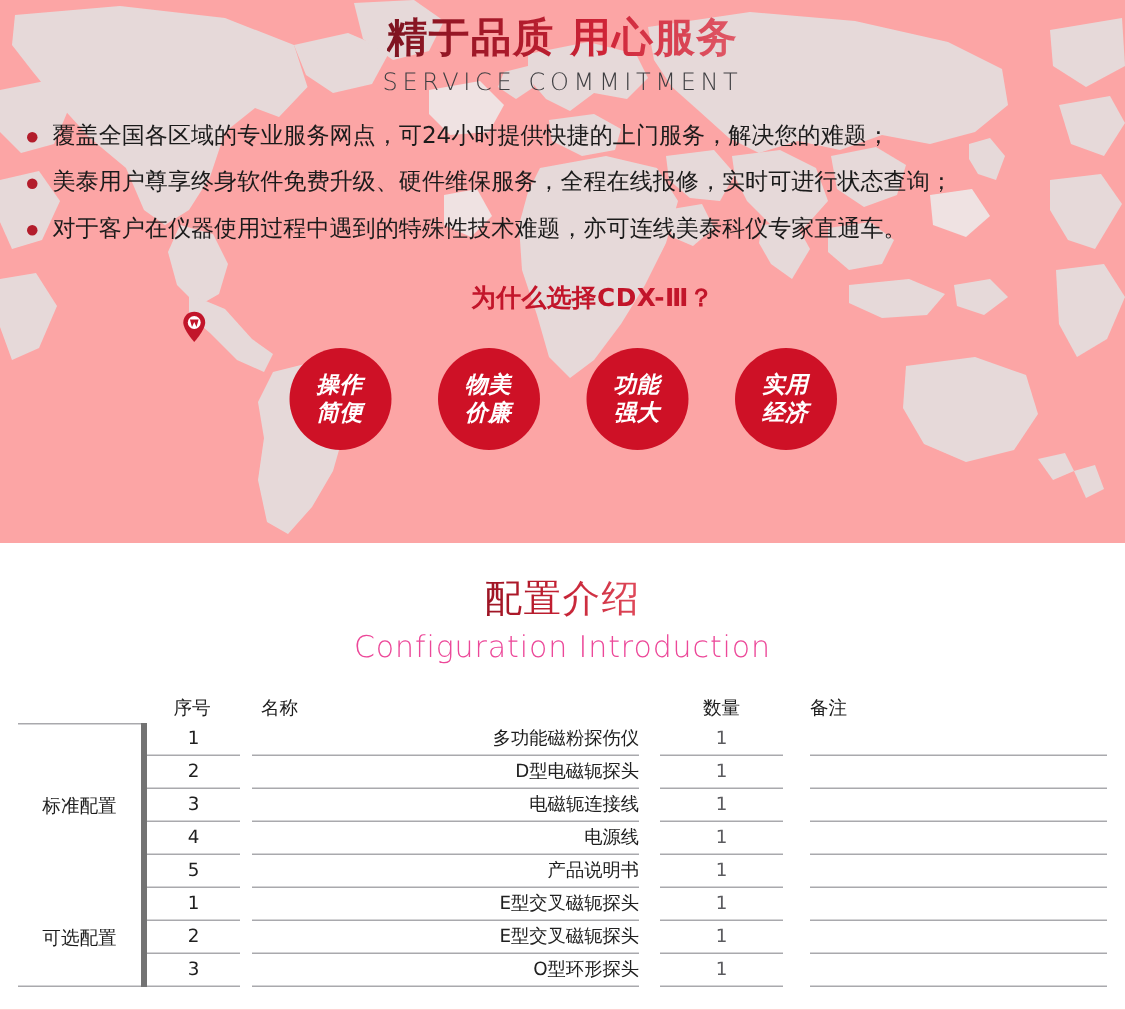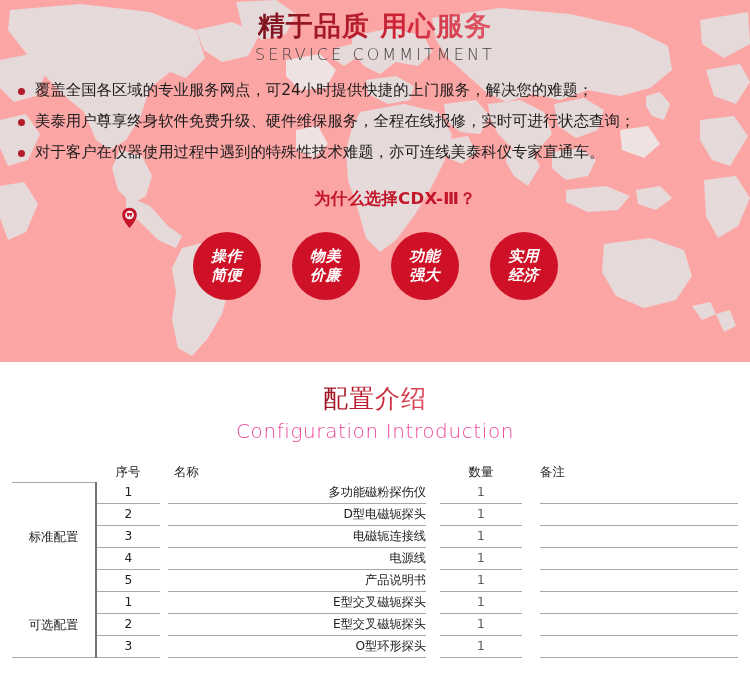--- a/index.html
+++ b/index.html
@@ -200,21 +200,21 @@
   .hdr-plain { display:block; height:21px; line-height:21px; }
   .hdr-no    { text-align:center; margin-right:8px; }
   .hdr-name  { text-align:left; padding-left:6px; margin-right:14px; }
   .hdr-qty   { text-align:center; margin-right:10px; }
   .hdr-rem   { text-align:left; margin-left:8px; }
 
   .group-cell {
     text-align: center;
     font-size: 12.4px;
     color: #1c1c1c;
-    border-right: 2px solid #737373;
+    border-right: 4px solid #737373;
     position: relative;
   }
   .group-cell.first-group::before {
     content: "";
     position: absolute;
     left: 0; right: 0; top: 0;
     border-top: 1px solid #a9a9ad;
   }
   .group-cell.last-group::after {
     content: "";

